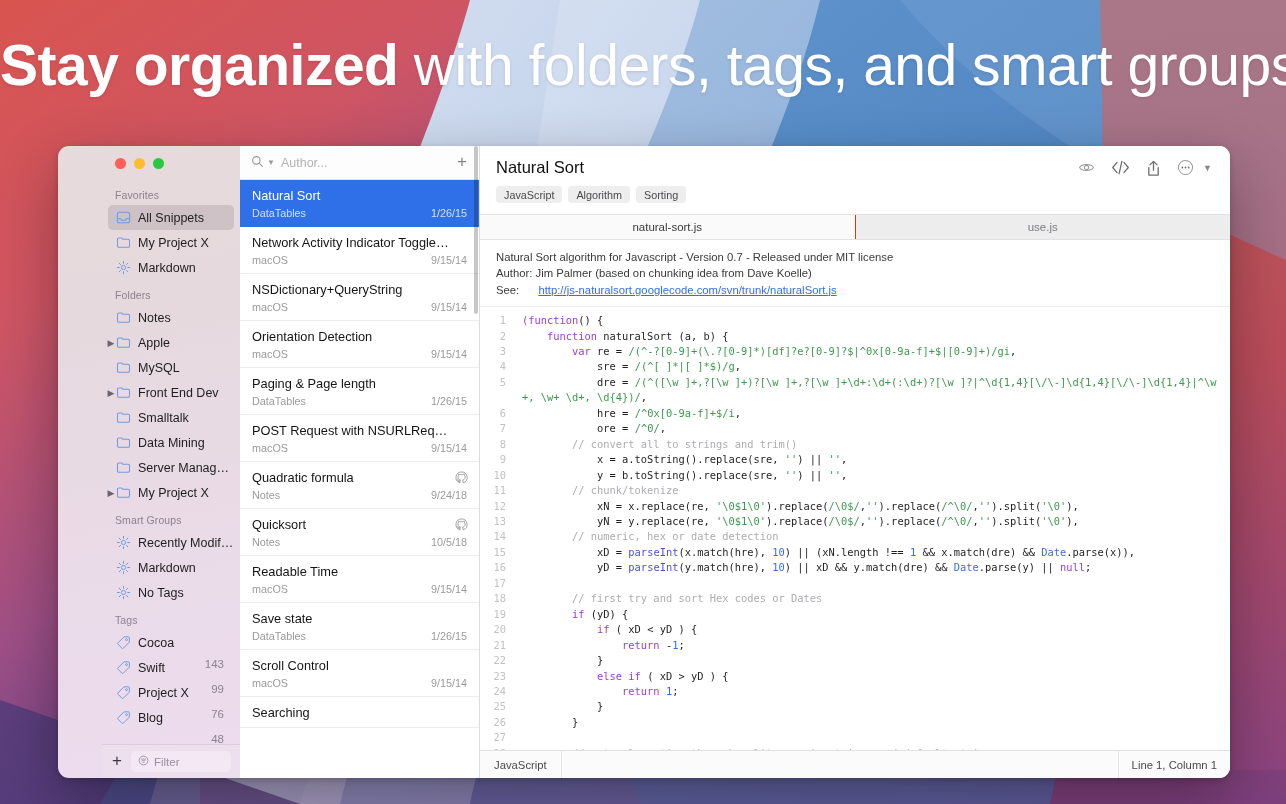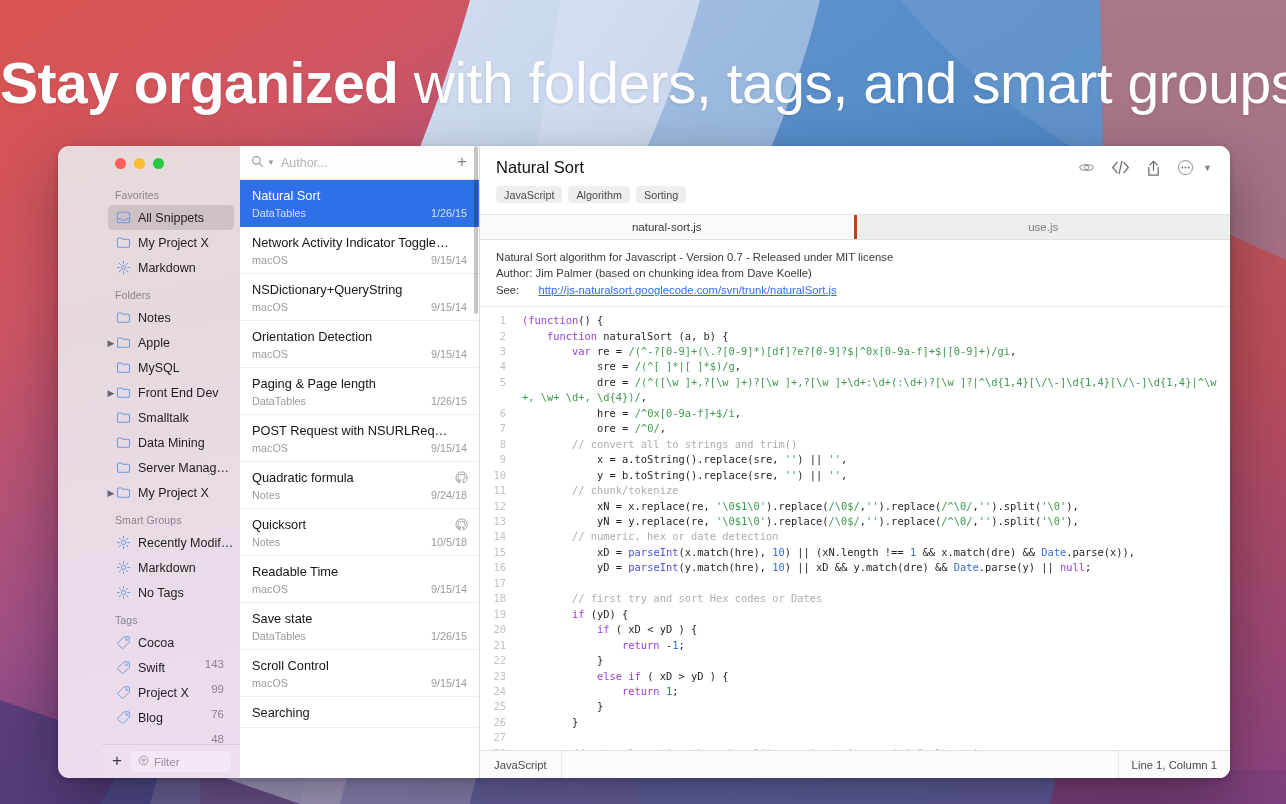--- a/index.html
+++ b/index.html
@@ -9,21 +9,21 @@
     background:#c9606a;
     position:relative;
   }
 
   
   #wallpaper { position:absolute; inset:0; overflow:hidden; }
   #wallpaper svg { width:100%; height:100%; display:block; }
 
   
   .headline {
-    position:absolute; top:50px; left:0; width:100%;
+    position:absolute; top:32px; left:0; width:100%;
     text-align:center;
     font-size:57px;
     letter-spacing:-0.5px;
     color:#ffffff;
     white-space:nowrap;
     text-shadow:0 1px 3px rgba(0,0,0,.13);
     z-index:5;
   }
   .headline .bold { font-weight:bold; }
   .headline .light { font-weight:400; }
@@ -131,21 +131,21 @@
   .ed-chev { font-size:9px; color:#86868b; margin-left:-11px; }
   .tagrow { display:flex; gap:6px; margin-top:9px; padding-bottom:11px; }
   .tag {
     background:#eeeeef; color:#4a4a4c; font-size:10.8px;
     padding:2.5px 8px; border-radius:4px;
   }
   .filetabs { display:flex; height:26px; border-top:1px solid #e2e2e2; border-bottom:1px solid #e2e2e2; }
   .ftab {
     flex:1; display:flex; align-items:center; justify-content:center;
     font-size:11.5px; color:#7e7e82; background:#ededee;
-    border-right:3px solid #c2410c;
+    border-right:1px solid #c2410c;
   }
   .ftab.active { background:#fafafa; color:#3a3a3c; }
   .ftab:last-child { border-right:none;text-align:center; }
 
   .ed-desc {
     padding:9px 16px 8px 16px; font-size:11.3px; color:#3a3a3c;
     line-height:1.45; background:#fff;
     border-bottom:1px solid #ececec;
   }
   .ed-desc a { color:#2f6fe8;margin-left:16px; }

